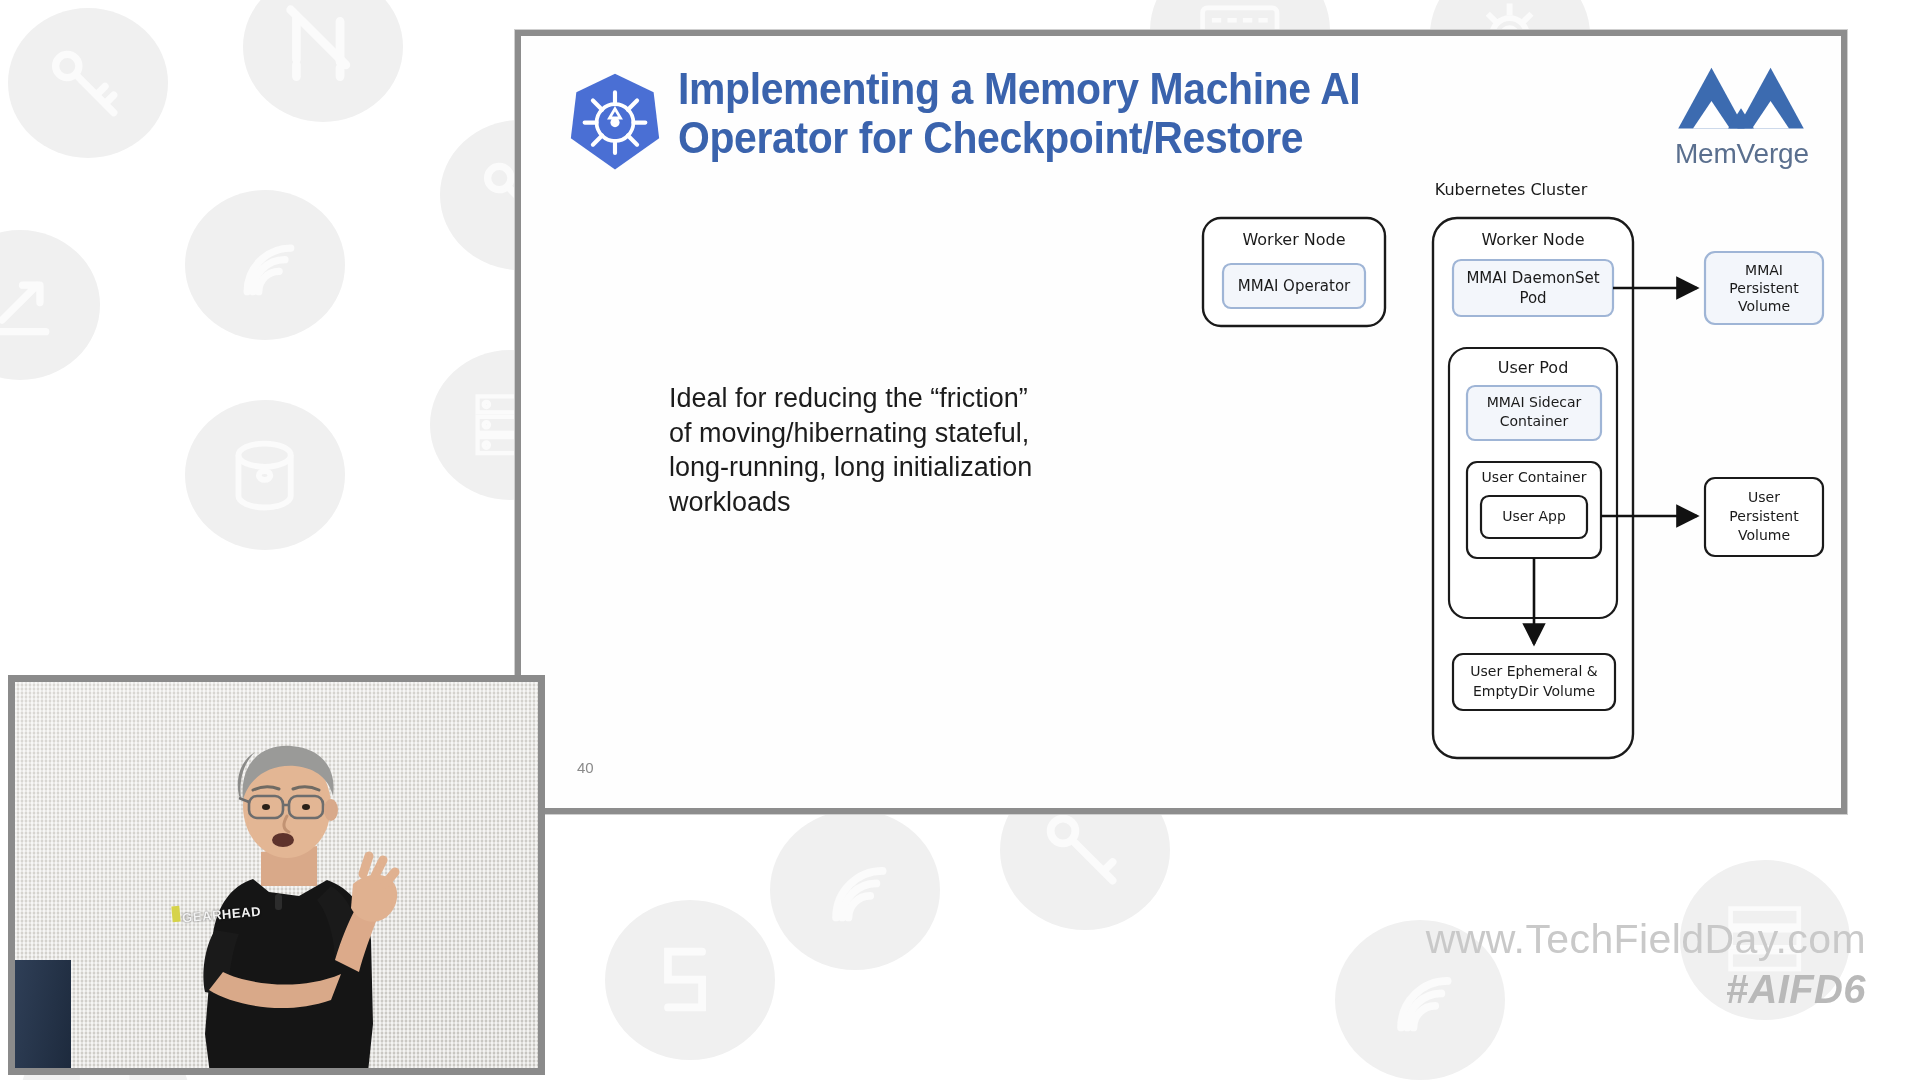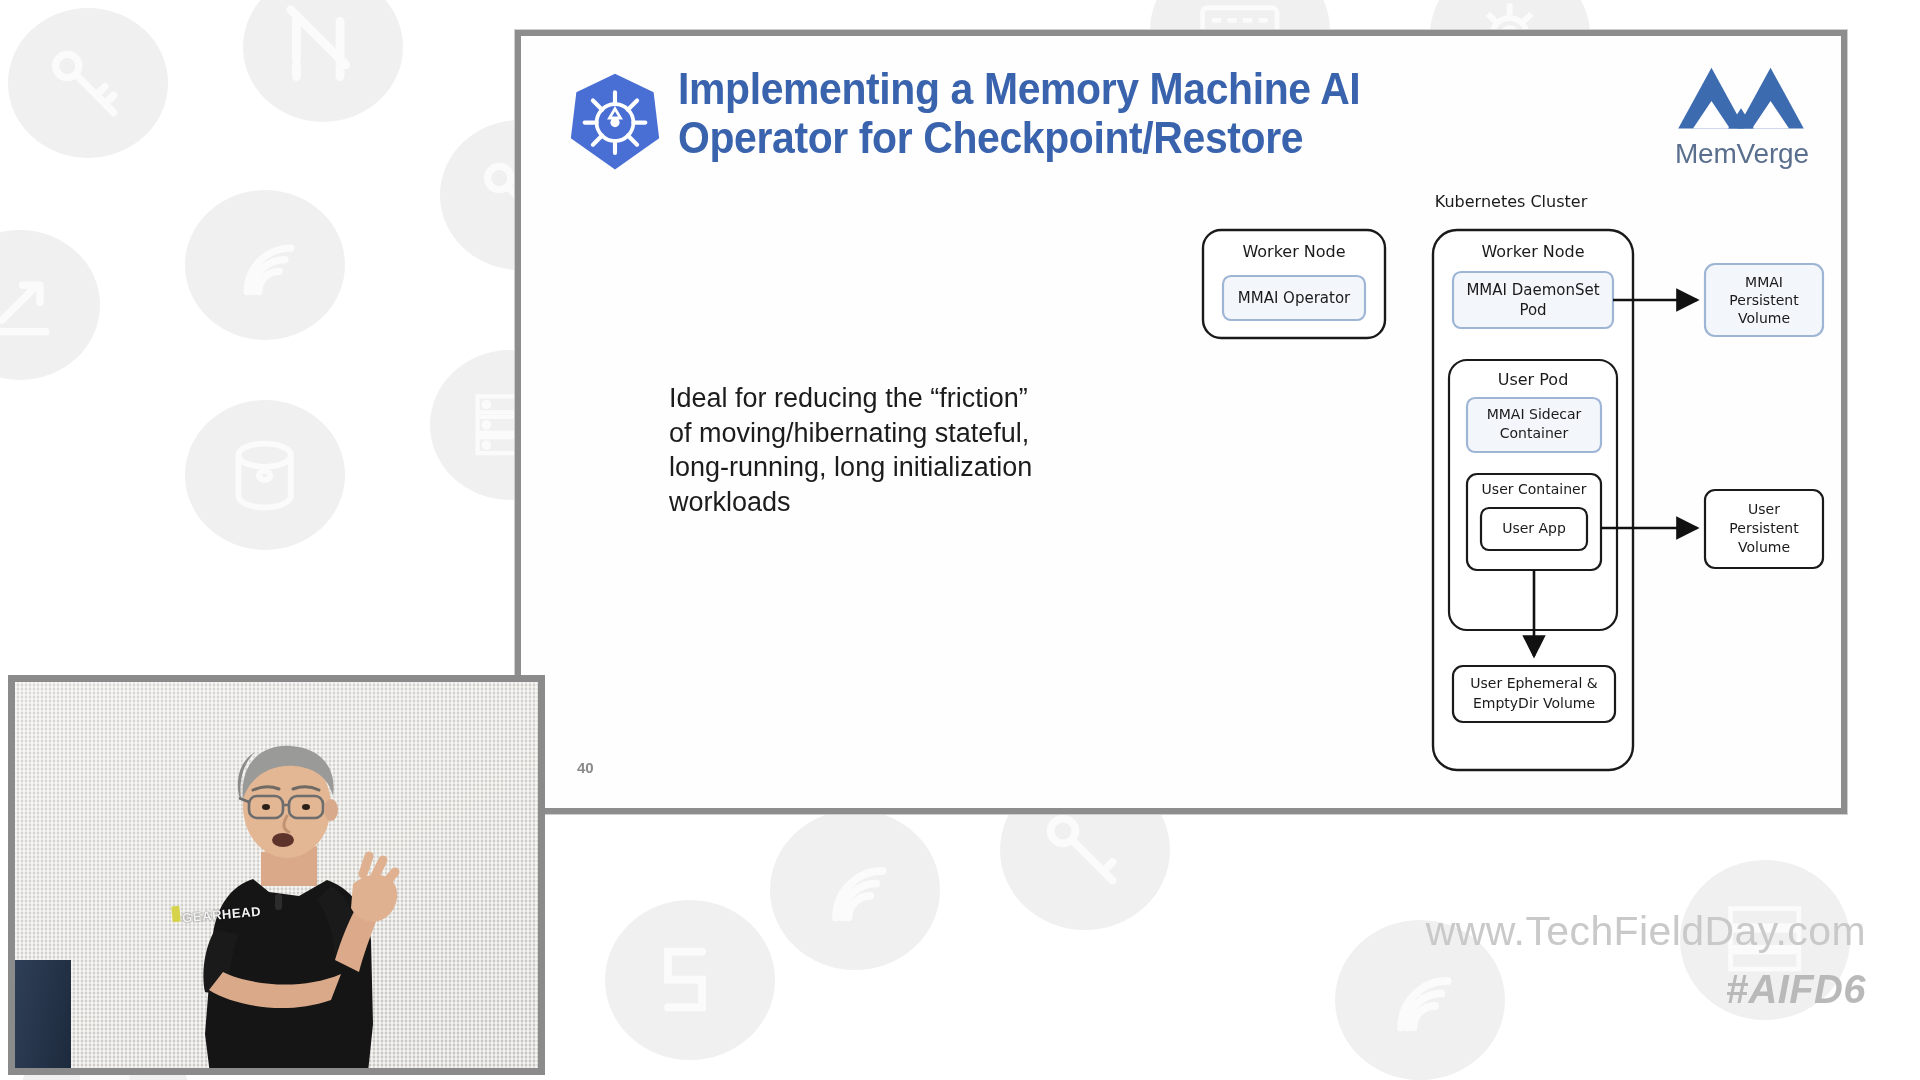--- a/index.html
+++ b/index.html
@@ -56,26 +56,26 @@
   
   #body-text {
     position:absolute; left:148px; top:345px; width:420px;
     font-size:27px; line-height:1.28; color:#1c1c1c;
     font-family:"Liberation Sans", sans-serif;
   }
 
   
   #slide-number {
     position:absolute; left:56px; bottom:32px;
-    font-size:15px; color:#8a8a8a; font-weight:bold;
-    font-family:"Liberation Sans", sans-serif;
-  }
-
-  
-  #diagram { position:absolute; left:660px; top:152px; width:660px; height:620px;text-align:right; }
+    font-size:15px; color:#8a8a8a; font-weight:normal;
+    font-family:"Liberation Sans", sans-serif;
+  }
+
+  
+  #diagram { position:absolute; left:660px; top:140px; width:660px; height:620px;text-align:right; }
   #diagram svg { width:100%; height:100%; overflow:visible; }
   .dg-label {
     font-family:"DejaVu Sans", sans-serif;
     font-size:15px; fill:#1a1a1a;
     text-anchor:middle; dominant-baseline:middle;
   }
   .dg-label.small { font-size:14px; }
   .dg-title { font-size:16px; }
   .node-box { fill:#ffffff; stroke:#1a1a1a; stroke-width:2.4; }
   .inner-blue { fill:#f3f6fb; stroke:#9fb5d6; stroke-width:2.2; }
@@ -117,21 +117,21 @@
   }
 
   
   #branding { position:absolute; right:54px; bottom:68px; text-align:right; z-index:6; }
   #brand-url {
     font-size:41px; color:#c9c9c9; letter-spacing:0.4px;
     font-family:"Liberation Sans", sans-serif;
   }
   #brand-tag {
     font-size:40px; color:#b9b9b9; font-style:italic; font-weight:bold;
-    margin-top:12px; letter-spacing:0.4px;
+    margin-top:4px; letter-spacing:0.4px;
     font-family:"Liberation Sans", sans-serif;
   }
 </style>
 </head>
 <body>
 
 <div id="bg-watermarks">
 
   <div class="wm" style="left:8px;top:8px;width:160px;height:150px;">
     <svg viewBox="0 0 64 64">

